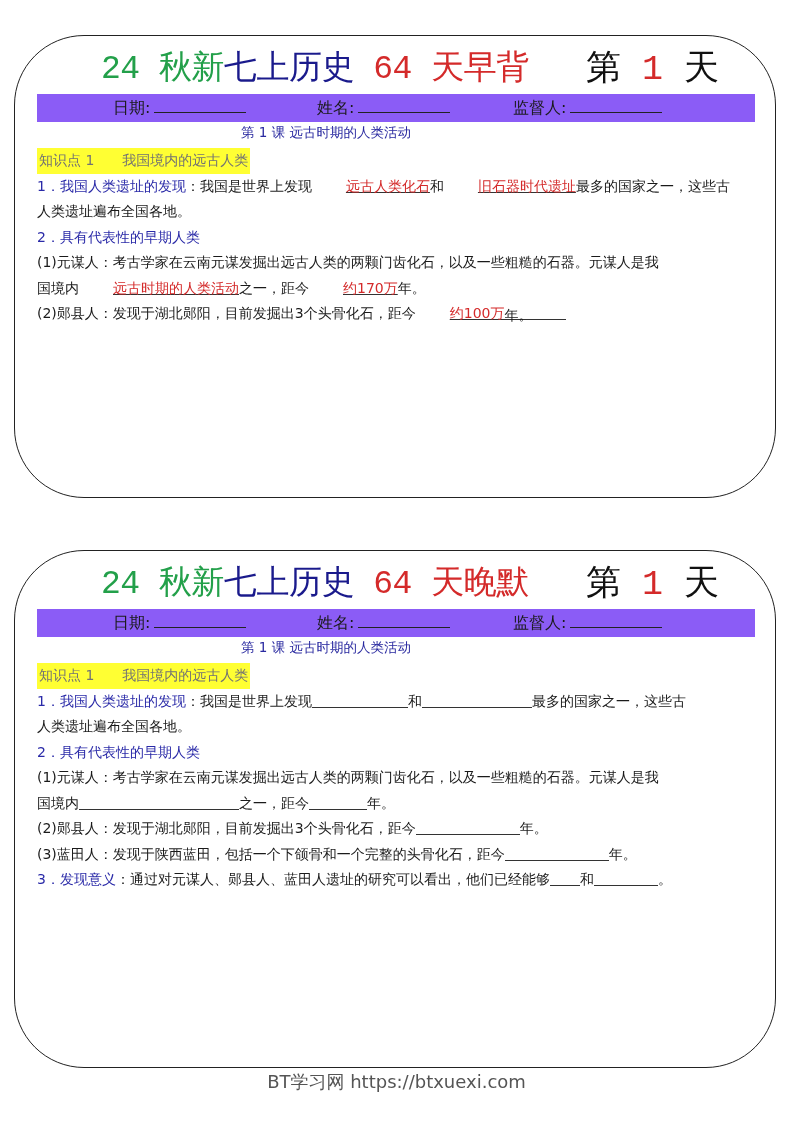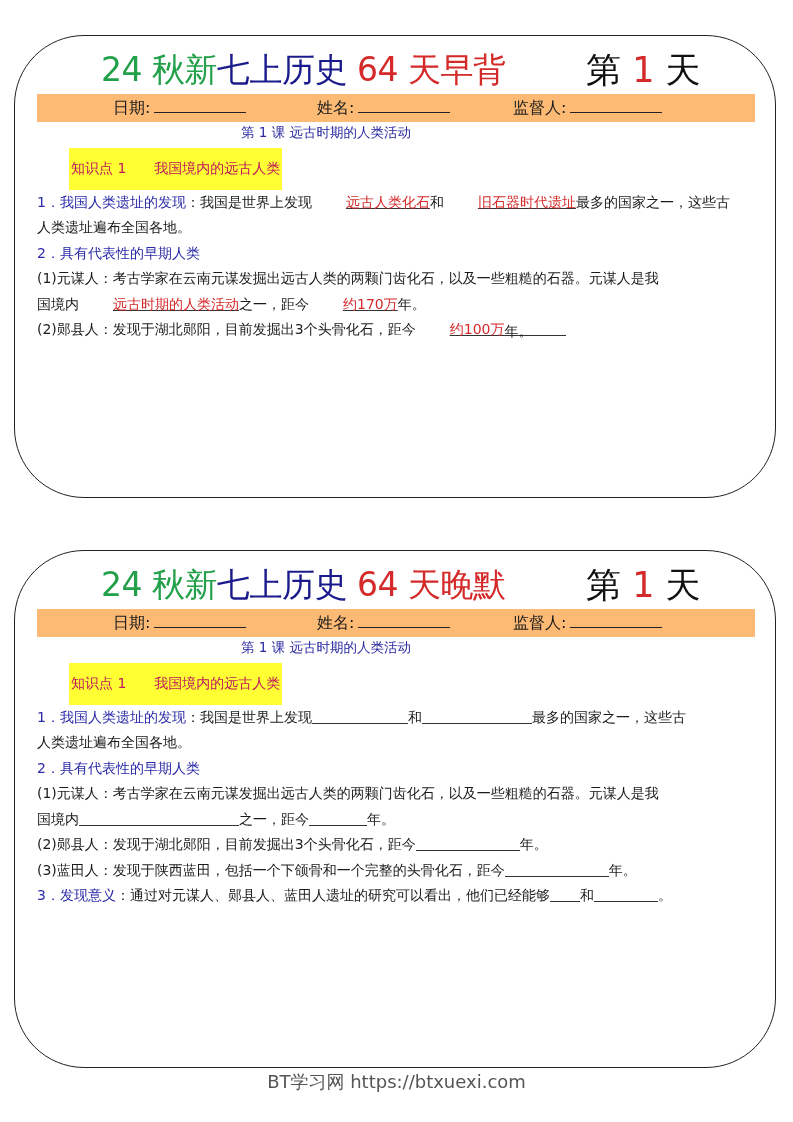--- a/index.html
+++ b/index.html
@@ -2,35 +2,35 @@
 <html><head>
 <meta charset="utf-8">
 <style>
   html, body { margin: 0; padding: 0; background: #ffffff; }
   body { width: 793px; height: 1122px; position: relative; overflow: hidden;
          font-family: "DejaVu Sans", "Liberation Sans", sans-serif; color: #1a1a1a; }
   .card { position: absolute; left: 14px; width: 762px; border: 1.5px solid #222;
           border-radius: 70px; box-sizing: border-box; background: #fff; }
   .card.c1 { top: 35px; height: 463px; }
   .card.c2 { top: 550px; height: 518px; }
-  .title { position: absolute; top: 10px; left: 0; width: 100%; height: 48px; }
+  .title { position: absolute; top: 10px; left: 0; width: 100%; height: 48px; font-family: Liberation Mono, monospace; }
   .title .main { position: absolute; left: 86px; top: 0; font-size: 33px; line-height: 48px; white-space: nowrap; letter-spacing: -0.5px; }
   .title .day { position: absolute; left: 571px; top: 0; font-size: 35px; line-height: 48px; white-space: nowrap; }
   .green { color: #23a04a; }
   .navy { color: #1a1a8c; }
   .red { color: #d42a2a; }
   .black { color: #111; }
   .info-bar { position: absolute; left: 22px; top: 58px; width: 718px; height: 28px;
-              background: #fdba74; display: flex; align-items: center; font-size: 16px; }
+              background: #8b5cf6; display: flex; align-items: center; font-size: 16px; }
   .info-bar .field { position: absolute; white-space: nowrap; }
   .info-bar .line { display: inline-block; width: 92px; border-bottom: 1.5px solid #222; height: 14px; vertical-align: baseline; margin-left: 4px; }
   .lesson { position: absolute; top: 88px; left: 0; width: 100%; text-align: center; font-size: 13.5px; color: #2a2aa0; padding-left: 18px; box-sizing: border-box; }
   .lesson-inner { position: absolute; left: 226px; white-space: nowrap; }
   .body { position: absolute; left: 22px; top: 112px; width: 720px; font-size: 14px; line-height: 25.5px; }
-  .kp { display: inline-block; background: #ffff33; padding: 8px 2px; color: #be185d; margin-left: 32px; }
+  .kp { display: inline-block; background: #ffff33; padding: 0 2px; color: #737373; }
   .kp .gap { display: inline-block; width: 28px; }
   .blue { color: #2a2aa8; }
   .ans { color: #d42a2a; text-decoration: underline; text-decoration-color: #333; margin-left: 34px; }
   .blank { display: inline-block; border-bottom: 1px solid #333; height: 16px; vertical-align: -2px; }
   .trail { display: inline-block; border-bottom: 1px solid #333; height: 16px; vertical-align: -2px; }
   .p { white-space: nowrap; }
   .footer { position: absolute; top: 1070px; left: 0; width: 100%; text-align: center; font-size: 18px; color: #555; }
 </style>
 </head>
 <body>

